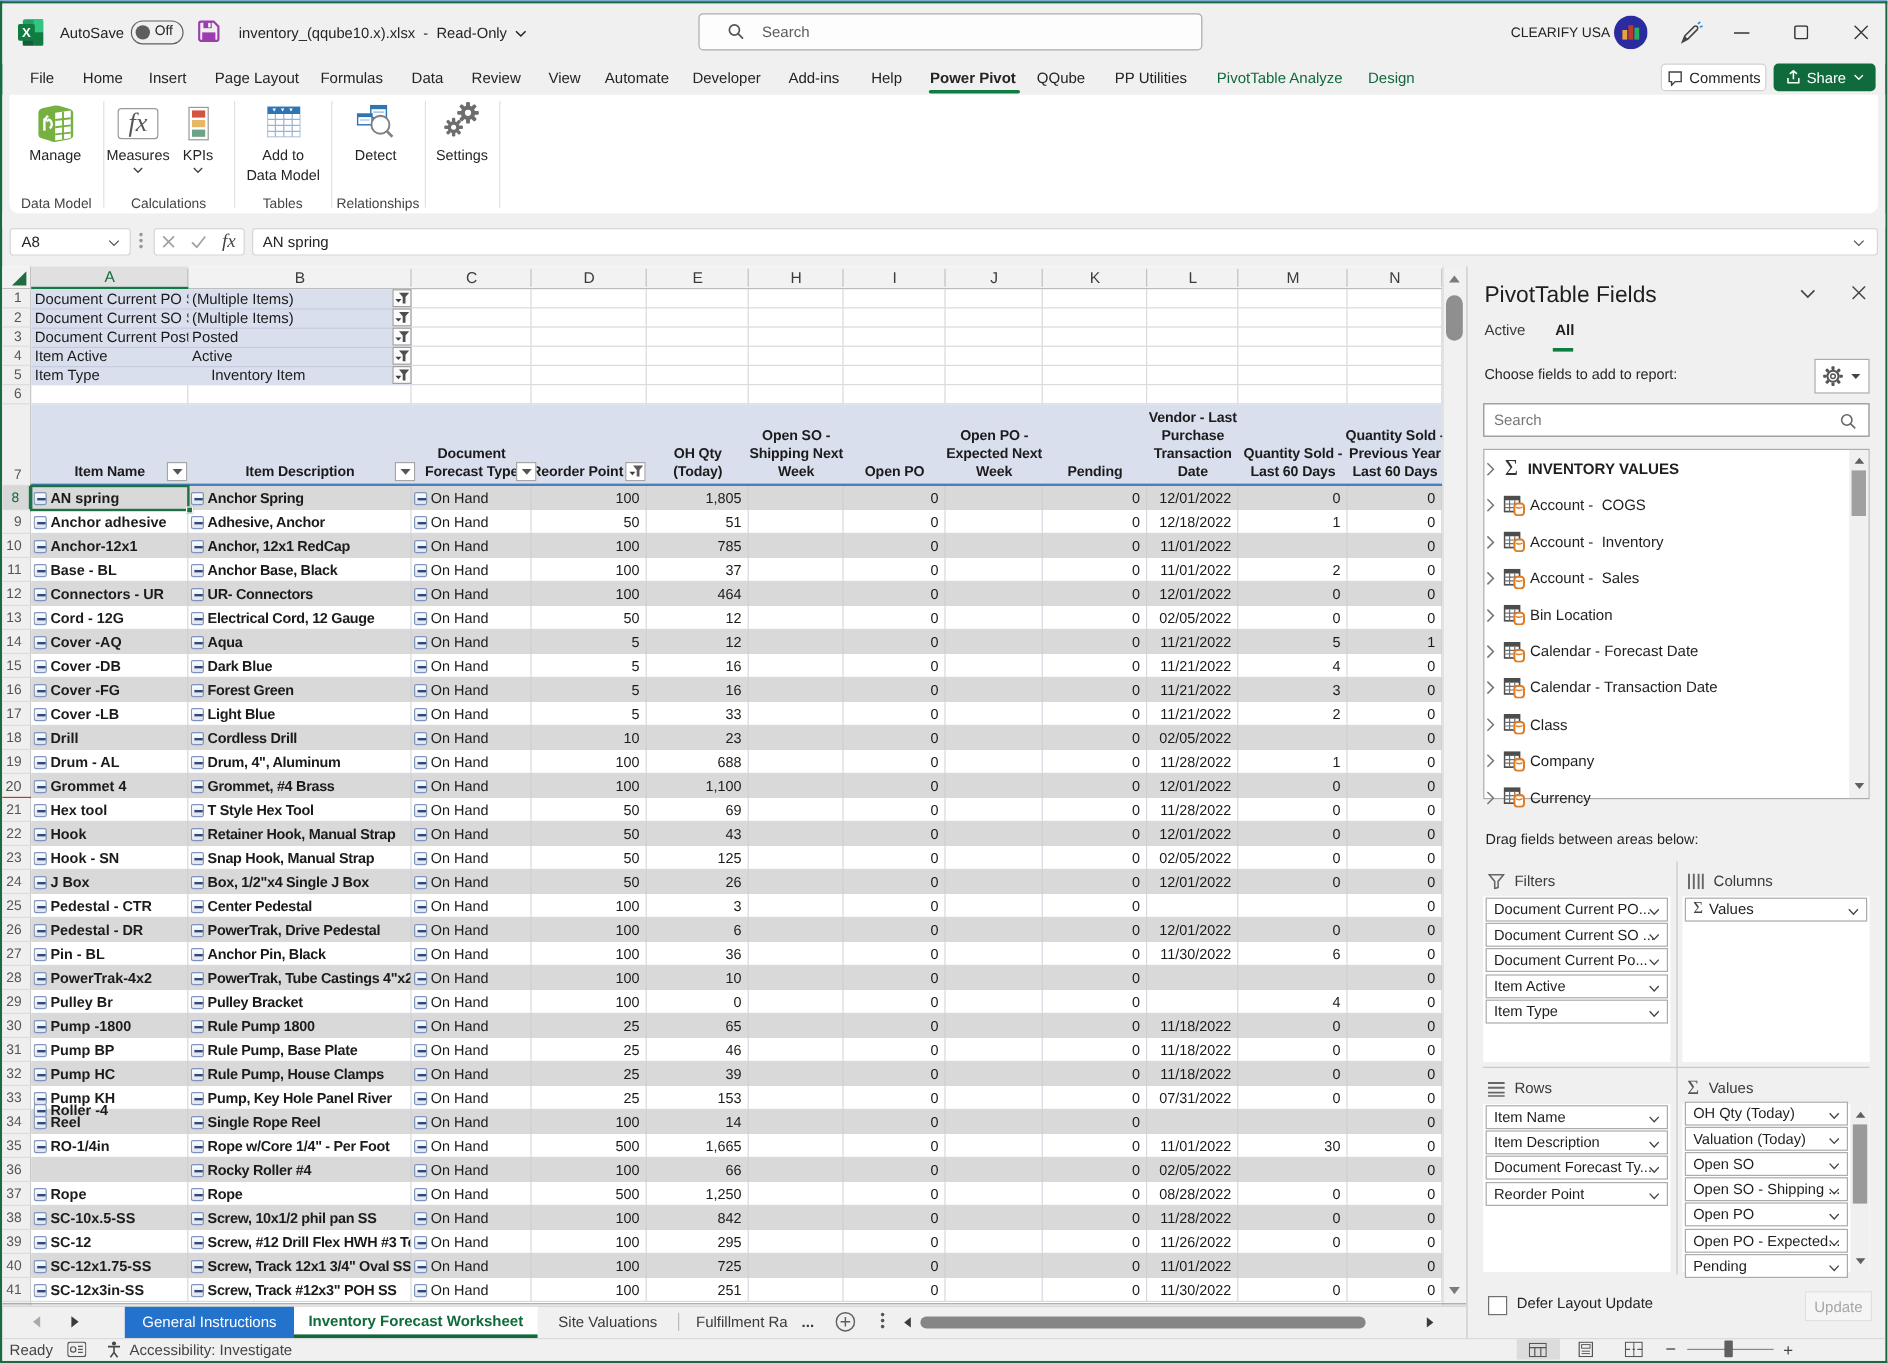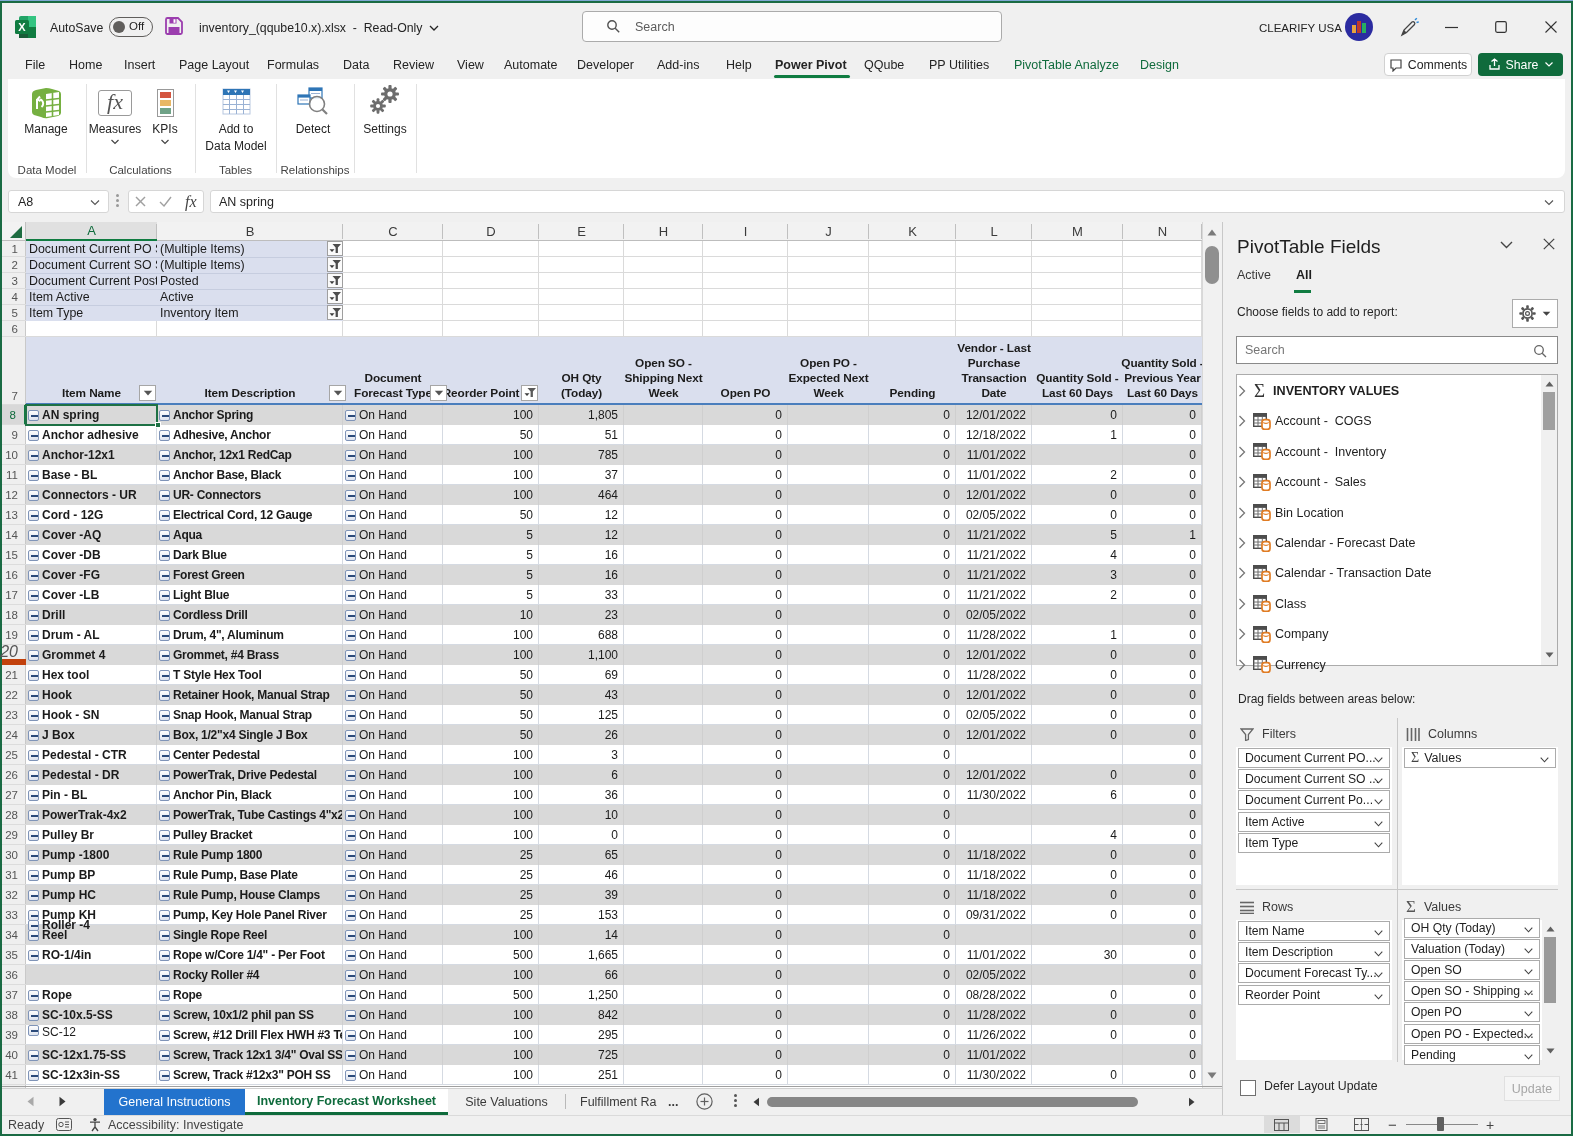--- a/index.html
+++ b/index.html
@@ -276,21 +276,21 @@
 <div class="abs" style="left:2px;top:445px;width:24px;height:20px;background:transparent;font-size:11.5px;color:#555;display:flex;align-items:center;justify-content:flex-end;padding-right:8px;border-bottom:1px solid #dcdcdc;">10</div>
 <div class="abs" style="left:2px;top:465px;width:24px;height:20px;background:transparent;font-size:11.5px;color:#555;display:flex;align-items:center;justify-content:flex-end;padding-right:8px;border-bottom:1px solid #dcdcdc;">11</div>
 <div class="abs" style="left:2px;top:485px;width:24px;height:20px;background:transparent;font-size:11.5px;color:#555;display:flex;align-items:center;justify-content:flex-end;padding-right:8px;border-bottom:1px solid #dcdcdc;">12</div>
 <div class="abs" style="left:2px;top:505px;width:24px;height:20px;background:transparent;font-size:11.5px;color:#555;display:flex;align-items:center;justify-content:flex-end;padding-right:8px;border-bottom:1px solid #dcdcdc;">13</div>
 <div class="abs" style="left:2px;top:525px;width:24px;height:20px;background:transparent;font-size:11.5px;color:#555;display:flex;align-items:center;justify-content:flex-end;padding-right:8px;border-bottom:1px solid #dcdcdc;">14</div>
 <div class="abs" style="left:2px;top:545px;width:24px;height:20px;background:transparent;font-size:11.5px;color:#555;display:flex;align-items:center;justify-content:flex-end;padding-right:8px;border-bottom:1px solid #dcdcdc;">15</div>
 <div class="abs" style="left:2px;top:565px;width:24px;height:20px;background:transparent;font-size:11.5px;color:#555;display:flex;align-items:center;justify-content:flex-end;padding-right:8px;border-bottom:1px solid #dcdcdc;">16</div>
 <div class="abs" style="left:2px;top:585px;width:24px;height:20px;background:transparent;font-size:11.5px;color:#555;display:flex;align-items:center;justify-content:flex-end;padding-right:8px;border-bottom:1px solid #dcdcdc;">17</div>
 <div class="abs" style="left:2px;top:605px;width:24px;height:20px;background:transparent;font-size:11.5px;color:#555;display:flex;align-items:center;justify-content:flex-end;padding-right:8px;border-bottom:1px solid #dcdcdc;">18</div>
 <div class="abs" style="left:2px;top:625px;width:24px;height:20px;background:transparent;font-size:11.5px;color:#555;display:flex;align-items:center;justify-content:flex-end;padding-right:8px;border-bottom:1px solid #dcdcdc;">19</div>
-<div class="abs" style="left:2px;top:645px;width:24px;height:20px;background:transparent;font-size:16px;color:#555;display:flex;align-items:center;justify-content:flex-end;padding-right:8px;border-bottom:6px solid #c2410c;font-style:italic;">20</div>
+<div class="abs" style="left:2px;top:645px;width:24px;height:20px;background:transparent;font-size:12px;color:#555;display:flex;align-items:center;justify-content:flex-end;padding-right:8px;border-bottom:1px solid #c2410c;">20</div>
 <div class="abs" style="left:2px;top:665px;width:24px;height:20px;background:transparent;font-size:11.5px;color:#555;display:flex;align-items:center;justify-content:flex-end;padding-right:8px;border-bottom:1px solid #dcdcdc;">21</div>
 <div class="abs" style="left:2px;top:685px;width:24px;height:20px;background:transparent;font-size:11.5px;color:#555;display:flex;align-items:center;justify-content:flex-end;padding-right:8px;border-bottom:1px solid #dcdcdc;">22</div>
 <div class="abs" style="left:2px;top:705px;width:24px;height:20px;background:transparent;font-size:11.5px;color:#555;display:flex;align-items:center;justify-content:flex-end;padding-right:8px;border-bottom:1px solid #dcdcdc;">23</div>
 <div class="abs" style="left:2px;top:725px;width:24px;height:20px;background:transparent;font-size:11.5px;color:#555;display:flex;align-items:center;justify-content:flex-end;padding-right:8px;border-bottom:1px solid #dcdcdc;">24</div>
 <div class="abs" style="left:2px;top:745px;width:24px;height:20px;background:transparent;font-size:11.5px;color:#555;display:flex;align-items:center;justify-content:flex-end;padding-right:8px;border-bottom:1px solid #dcdcdc;">25</div>
 <div class="abs" style="left:2px;top:765px;width:24px;height:20px;background:transparent;font-size:11.5px;color:#555;display:flex;align-items:center;justify-content:flex-end;padding-right:8px;border-bottom:1px solid #dcdcdc;">26</div>
 <div class="abs" style="left:2px;top:785px;width:24px;height:20px;background:transparent;font-size:11.5px;color:#555;display:flex;align-items:center;justify-content:flex-end;padding-right:8px;border-bottom:1px solid #dcdcdc;">27</div>
 <div class="abs" style="left:2px;top:805px;width:24px;height:20px;background:transparent;font-size:11.5px;color:#555;display:flex;align-items:center;justify-content:flex-end;padding-right:8px;border-bottom:1px solid #dcdcdc;">28</div>
 <div class="abs" style="left:2px;top:825px;width:24px;height:20px;background:transparent;font-size:11.5px;color:#555;display:flex;align-items:center;justify-content:flex-end;padding-right:8px;border-bottom:1px solid #dcdcdc;">29</div>
 <div class="abs" style="left:2px;top:845px;width:24px;height:20px;background:transparent;font-size:11.5px;color:#555;display:flex;align-items:center;justify-content:flex-end;padding-right:8px;border-bottom:1px solid #dcdcdc;">30</div>
@@ -353,21 +353,21 @@
 <div class="abs" style="left:29px;top:289px;width:128px;height:16px;font-size:12.4px;color:#1b1b1b;display:flex;align-items:center;white-space:nowrap;overflow:hidden;">Item Active</div>
 <div class="abs" style="left:160px;top:289px;width:160px;height:16px;font-size:12.4px;color:#1b1b1b;display:flex;align-items:center;white-space:nowrap;overflow:hidden;">Active</div>
 <div class="abs" style="left:26px;top:289px;width:317px;height:1px;background:#c6cddf;"></div>
 <div class="abs" style="left:327px;top:289px;width:16px;height:15px;background:#fbfbfb;border:1px solid #9f9f9f;display:flex;align-items:center;justify-content:center;">
     <svg width="12" height="12" viewBox="0 0 12 12">
       <path d="M3.5 1 H12 L8.9 4.6 V10 H6.6 V4.6 Z" fill="#4d4d4d"></path>
       <path d="M0.5 6.2 H5.5 L3 9 Z" fill="#3d3d3d"></path>
     </svg>
   </div>
 <div class="abs" style="left:29px;top:305px;width:128px;height:16px;font-size:12.4px;color:#1b1b1b;display:flex;align-items:center;white-space:nowrap;overflow:hidden;">Item Type</div>
-<div class="abs" style="left:160px;top:305px;width:160px;height:16px;font-size:12.4px;color:#1b1b1b;display:flex;align-items:center;white-space:nowrap;overflow:hidden;">Inventory Item</div>
+<div class="abs" style="left:176px;top:305px;width:160px;height:16px;font-size:12.4px;color:#1b1b1b;display:flex;align-items:center;white-space:nowrap;overflow:hidden;">Inventory Item</div>
 <div class="abs" style="left:26px;top:305px;width:317px;height:1px;background:#c6cddf;"></div>
 <div class="abs" style="left:327px;top:305px;width:16px;height:15px;background:#fbfbfb;border:1px solid #9f9f9f;display:flex;align-items:center;justify-content:center;">
     <svg width="12" height="12" viewBox="0 0 12 12">
       <path d="M3.5 1 H12 L8.9 4.6 V10 H6.6 V4.6 Z" fill="#4d4d4d"></path>
       <path d="M0.5 6.2 H5.5 L3 9 Z" fill="#3d3d3d"></path>
     </svg>
   </div>
 <div class="abs" style="left:26px;top:337px;width:1176px;height:68px;background:#dadfee;border-bottom:2px solid #4a7ebd;"></div>
 <div class="abs" style="left:26px;top:337px;width:131px;height:66px;font-size:11.8px;letter-spacing:-0.1px;font-weight:bold;color:#1b1b1b;display:flex;align-items:flex-end;justify-content:center;text-align:center;line-height:15px;padding-bottom:2px;white-space:nowrap;">Item Name</div>
 <div class="abs" style="left:157px;top:337px;width:186px;height:66px;font-size:11.8px;letter-spacing:-0.1px;font-weight:bold;color:#1b1b1b;display:flex;align-items:flex-end;justify-content:center;text-align:center;line-height:15px;padding-bottom:2px;white-space:nowrap;">Item Description</div>
@@ -1152,21 +1152,21 @@
 <div class="abs" style="left:159px;top:905px;width:183px;height:20px;font-size:12px;letter-spacing:-0.25px;font-weight:bold;color:#1b1b1b;display:flex;align-items:center;white-space:nowrap;overflow:hidden;"><span style="display:inline-block;width:11px;height:11px;border:1px solid #7f94b8;border-radius:2px;background:linear-gradient(#fdfdfd,#dde3ef);margin-right:3px;position:relative;vertical-align:-1px;flex:none;">
       <span style="position:absolute;left:2px;top:4px;width:7px;height:2px;background:#2b4a7a;"></span>
     </span>Pump, Key Hole Panel River</div>
 <div class="abs" style="left:345px;top:905px;width:97px;height:20px;font-size:12px;color:#1b1b1b;display:flex;align-items:center;white-space:nowrap;overflow:hidden;"><span style="display:inline-block;width:11px;height:11px;border:1px solid #7f94b8;border-radius:2px;background:linear-gradient(#fdfdfd,#dde3ef);margin-right:3px;position:relative;vertical-align:-1px;flex:none;">
       <span style="position:absolute;left:2px;top:4px;width:7px;height:2px;background:#2b4a7a;"></span>
     </span>On Hand</div>
 <div class="abs" style="left:443px;top:905px;width:90px;height:20px;font-size:12px;color:#1b1b1b;display:flex;align-items:center;justify-content:flex-end;">25</div>
 <div class="abs" style="left:539px;top:905px;width:79px;height:20px;font-size:12px;color:#1b1b1b;display:flex;align-items:center;justify-content:flex-end;">153</div>
 <div class="abs" style="left:703px;top:905px;width:79px;height:20px;font-size:12px;color:#1b1b1b;display:flex;align-items:center;justify-content:flex-end;">0</div>
 <div class="abs" style="left:869px;top:905px;width:81px;height:20px;font-size:12px;color:#1b1b1b;display:flex;align-items:center;justify-content:flex-end;">0</div>
-<div class="abs" style="left:956px;top:905px;width:70px;height:20px;font-size:12px;color:#1b1b1b;display:flex;align-items:center;justify-content:flex-end;">09/31/2022</div>
+<div class="abs" style="left:956px;top:905px;width:70px;height:20px;font-size:12px;color:#1b1b1b;display:flex;align-items:center;justify-content:flex-end;">07/31/2022</div>
 <div class="abs" style="left:1032px;top:905px;width:85px;height:20px;font-size:12px;color:#1b1b1b;display:flex;align-items:center;justify-content:flex-end;">0</div>
 <div class="abs" style="left:1123px;top:905px;width:73px;height:20px;font-size:12px;color:#1b1b1b;display:flex;align-items:center;justify-content:flex-end;">0</div>
 <div class="abs" style="left:26px;top:925px;width:1176px;height:20px;background:#d9d9d9;"></div>
 <div class="abs" style="left:156px;top:925px;width:1px;height:20px;background:#cfcfcf;"></div>
 <div class="abs" style="left:342px;top:925px;width:1px;height:20px;background:#cfcfcf;"></div>
 <div class="abs" style="left:442px;top:925px;width:1px;height:20px;background:#cfcfcf;"></div>
 <div class="abs" style="left:538px;top:925px;width:1px;height:20px;background:#cfcfcf;"></div>
 <div class="abs" style="left:623px;top:925px;width:1px;height:20px;background:#cfcfcf;"></div>
 <div class="abs" style="left:702px;top:925px;width:1px;height:20px;background:#cfcfcf;"></div>
 <div class="abs" style="left:787px;top:925px;width:1px;height:20px;background:#cfcfcf;"></div>
@@ -1313,21 +1313,21 @@
 <div class="abs" style="left:538px;top:1025px;width:1px;height:20px;background:#d5dae2;"></div>
 <div class="abs" style="left:623px;top:1025px;width:1px;height:20px;background:#d5dae2;"></div>
 <div class="abs" style="left:702px;top:1025px;width:1px;height:20px;background:#d5dae2;"></div>
 <div class="abs" style="left:787px;top:1025px;width:1px;height:20px;background:#d5dae2;"></div>
 <div class="abs" style="left:868px;top:1025px;width:1px;height:20px;background:#d5dae2;"></div>
 <div class="abs" style="left:955px;top:1025px;width:1px;height:20px;background:#d5dae2;"></div>
 <div class="abs" style="left:1031px;top:1025px;width:1px;height:20px;background:#d5dae2;"></div>
 <div class="abs" style="left:1122px;top:1025px;width:1px;height:20px;background:#d5dae2;"></div>
 <div class="abs" style="left:1201px;top:1025px;width:1px;height:20px;background:#d5dae2;"></div>
 <div class="abs" style="left:26px;top:1044px;width:1176px;height:1px;background:#d5dae2;"></div>
-<div class="abs" style="left:28px;top:1025px;width:127px;height:20px;font-size:12px;font-weight:normal;color:#1b1b1b;display:flex;align-items:flex-start;white-space:nowrap;overflow:hidden;"><span style="display:inline-block;width:11px;height:11px;border:1px solid #7f94b8;border-radius:2px;background:linear-gradient(#fdfdfd,#dde3ef);margin-right:3px;position:relative;vertical-align:-1px;flex:none;">
+<div class="abs" style="left:28px;top:1025px;width:127px;height:20px;font-size:12px;font-weight:bold;color:#1b1b1b;display:flex;align-items:center;white-space:nowrap;overflow:hidden;"><span style="display:inline-block;width:11px;height:11px;border:1px solid #7f94b8;border-radius:2px;background:linear-gradient(#fdfdfd,#dde3ef);margin-right:3px;position:relative;vertical-align:-1px;flex:none;">
       <span style="position:absolute;left:2px;top:4px;width:7px;height:2px;background:#2b4a7a;"></span>
     </span>SC-12</div>
 <div class="abs" style="left:159px;top:1025px;width:183px;height:20px;font-size:12px;letter-spacing:-0.25px;font-weight:bold;color:#1b1b1b;display:flex;align-items:center;white-space:nowrap;overflow:hidden;"><span style="display:inline-block;width:11px;height:11px;border:1px solid #7f94b8;border-radius:2px;background:linear-gradient(#fdfdfd,#dde3ef);margin-right:3px;position:relative;vertical-align:-1px;flex:none;">
       <span style="position:absolute;left:2px;top:4px;width:7px;height:2px;background:#2b4a7a;"></span>
     </span>Screw, #12 Drill Flex HWH #3 Tek</div>
 <div class="abs" style="left:345px;top:1025px;width:97px;height:20px;font-size:12px;color:#1b1b1b;display:flex;align-items:center;white-space:nowrap;overflow:hidden;"><span style="display:inline-block;width:11px;height:11px;border:1px solid #7f94b8;border-radius:2px;background:linear-gradient(#fdfdfd,#dde3ef);margin-right:3px;position:relative;vertical-align:-1px;flex:none;">
       <span style="position:absolute;left:2px;top:4px;width:7px;height:2px;background:#2b4a7a;"></span>
     </span>On Hand</div>
 <div class="abs" style="left:443px;top:1025px;width:90px;height:20px;font-size:12px;color:#1b1b1b;display:flex;align-items:center;justify-content:flex-end;">100</div>
 <div class="abs" style="left:539px;top:1025px;width:79px;height:20px;font-size:12px;color:#1b1b1b;display:flex;align-items:center;justify-content:flex-end;">295</div>

